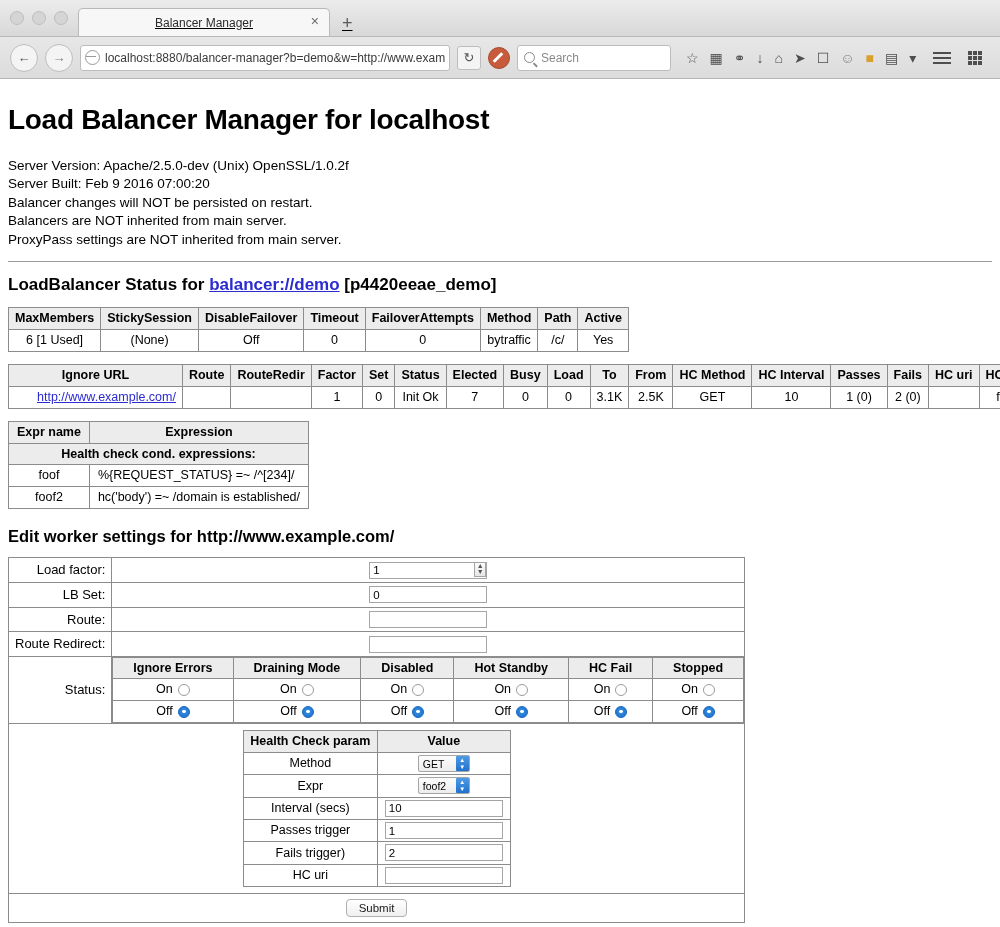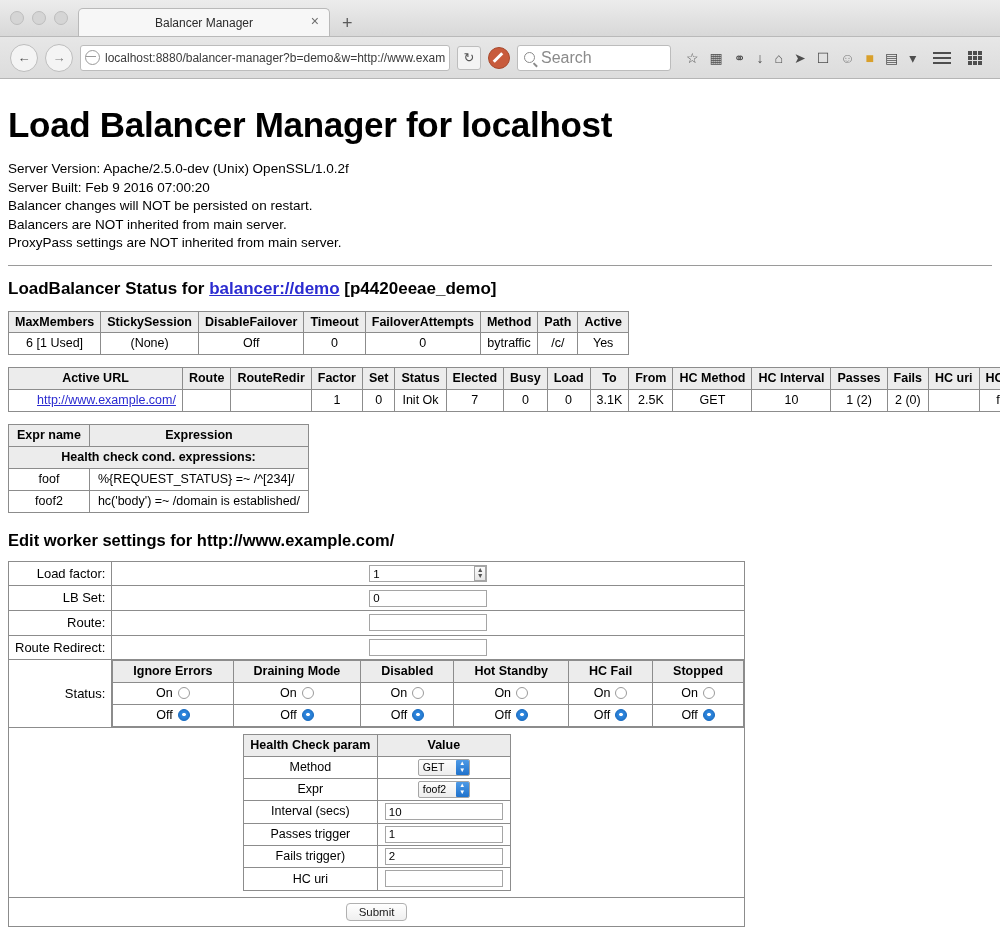--- a/index.html
+++ b/index.html
@@ -40,20 +40,21 @@
     border-radius: 50%;
     background: #d5d5d5;
     border: 1px solid #bdbdbd;
     display: block;
   }
   .tabstrip {
     margin-left: 78px;
     display: flex;
     align-items: flex-end;
     height: 36px;
+    text-decoration: underline;
   }
   .tab {
     width: 250px;
     height: 27px;
     background: #f7f7f7;
     border: 1px solid #b9b9b9;
     border-bottom: none;
     border-radius: 5px 5px 0 0;
     display: flex;
     align-items: center;
@@ -157,21 +158,21 @@
   }
   .searchbar {
     width: 140px;
     height: 24px;
     background: #fff;
     border: 1px solid #bcbcbc;
     border-radius: 3px;
     display: flex;
     align-items: center;
     padding: 0 6px;
-    font-size: 16px;
+    font-size: 12px;
     color: #8a8a8a;
     gap: 6px;
   }
   .mag {
     width: 9px; height: 9px;
     border: 1.5px solid #8a8a8a;
     border-radius: 50%;
     position: relative;
     flex: none;
   }
@@ -214,23 +215,23 @@
   .grid-ic i { background: #4e4e4e; display: block; }
 
   
   .page {
     padding: 14px 8px 0 8px;
     color: #000;
     font-size: 13.5px;
     line-height: 1.35;
   }
   h1.page-title {
-    font-size: 35px;
+    font-size: 28px;
     font-weight: bold;
-    margin: 8px 0 12px 0;
+    margin: 8px 0 18px 0;
     letter-spacing: -0.3px;
   }
   .serverinfo {
     font-size: 13.5px;
     line-height: 1.37;
     margin-bottom: 12px;
   }
   hr.rule {
     border: none;
     border-top: 1px solid #9a9a9a;
@@ -517,21 +518,21 @@
         <td>bytraffic</td>
         <td>/c/</td>
         <td>Yes</td>
       </tr>
     </tbody>
   </table>
 
   <table class="data">
     <thead>
       <tr>
-        <th>Active URL</th>
+        <th>Ignore URL</th>
         <th>Route</th>
         <th>RouteRedir</th>
         <th>Factor</th>
         <th>Set</th>
         <th>Status</th>
         <th>Elected</th>
         <th>Busy</th>
         <th>Load</th>
         <th>To</th>
         <th>From</th>
@@ -551,21 +552,21 @@
         <td>1</td>
         <td>0</td>
         <td>Init Ok</td>
         <td>7</td>
         <td>0</td>
         <td>0</td>
         <td>3.1K</td>
         <td>2.5K</td>
         <td>GET</td>
         <td>10</td>
-        <td>1 (2)</td>
+        <td>1 (0)</td>
         <td>2 (0)</td>
         <td></td>
         <td>foof2</td>
       </tr>
     </tbody>
   </table>
 
   <table class="hc">
     <thead>
       <tr>

